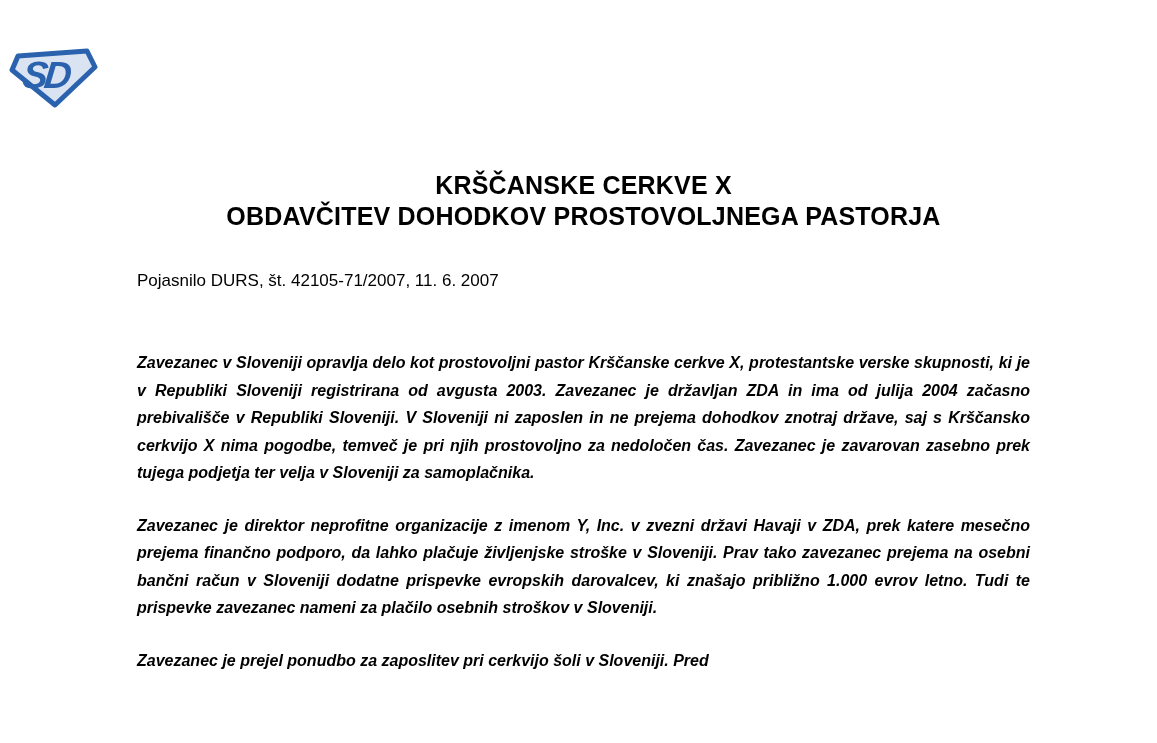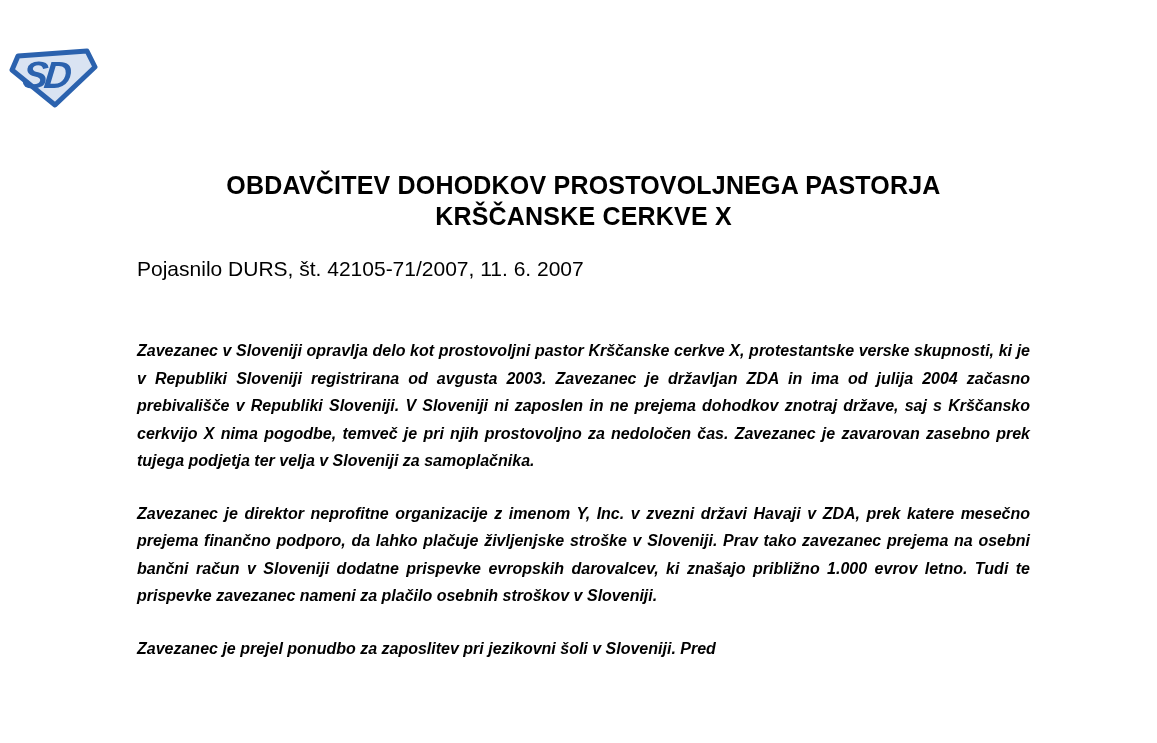--- a/index.html
+++ b/index.html
@@ -31,22 +31,22 @@
   }
   .doc-title {
     margin-top: 170px;
     text-align: center;
     font-weight: bold;
     font-size: 25px;
     line-height: 31px;
     letter-spacing: 0.2px;
   }
   .reference {
-    margin-top: 24px;
-    font-size: 21px;
+    margin-top: 36px;
+    font-size: 17px;
     line-height: 25px;
   }
   .paragraphs {
     margin-top: 56px;
   }
   .paragraphs p {
     margin: 0 0 25px 0;
     font-size: 16px;
     line-height: 27.5px;
     font-style: italic;
@@ -62,26 +62,26 @@
   <div class="logo">
     <svg width="90" height="64" viewBox="0 0 90 64">
       <polygon points="9,10 78,5 86,21 46,59 3,24" fill="#d9e3f2" stroke="#2b62ae" stroke-width="5" stroke-linejoin="round"></polygon>
       <text x="17" y="42" font-family="Liberation Sans, sans-serif" font-size="38" font-weight="bold" font-style="italic" letter-spacing="-4" fill="#2b62ae" transform="skewX(-6)">SD</text>
     </svg>
   </div>
 
   <div class="content">
 
     <div class="doc-title">
+      <div>KRŠČANSKE CERKVE X</div>
       <div>OBDAVČITEV DOHODKOV PROSTOVOLJNEGA PASTORJA</div>
-      <div>KRŠČANSKE CERKVE X</div>
     </div>
 
     <div class="reference">Pojasnilo DURS, št. 42105-71/2007, 11. 6. 2007</div>
 
     <div class="paragraphs">
       <p>Zavezanec v Sloveniji opravlja delo kot prostovoljni pastor Krščanske cerkve X, protestantske verske skupnosti, ki je v Republiki Sloveniji registrirana od avgusta 2003. Zavezanec je državljan ZDA in ima od julija 2004 začasno prebivališče v Republiki Sloveniji. V Sloveniji ni zaposlen in ne prejema dohodkov znotraj države, saj s Krščansko cerkvijo X nima pogodbe, temveč je pri njih prostovoljno za nedoločen čas. Zavezanec je zavarovan zasebno prek tujega podjetja ter velja v Sloveniji za samoplačnika.</p>
       <p>Zavezanec je direktor neprofitne organizacije z imenom Y, Inc. v zvezni državi Havaji v ZDA, prek katere mesečno prejema finančno podporo, da lahko plačuje življenjske stroške v Sloveniji. Prav tako zavezanec prejema na osebni bančni račun v Sloveniji dodatne prispevke evropskih darovalcev, ki znašajo približno 1.000 evrov letno. Tudi te prispevke zavezanec nameni za plačilo osebnih stroškov v Sloveniji.</p>
-      <p>Zavezanec je prejel ponudbo za zaposlitev pri jezikovni šoli v Sloveniji. Pred</p>
+      <p>Zavezanec je prejel ponudbo za zaposlitev pri cerkvijo šoli v Sloveniji. Pred</p>
     </div>
 
   </div>
 </div>
 
 </body></html>

